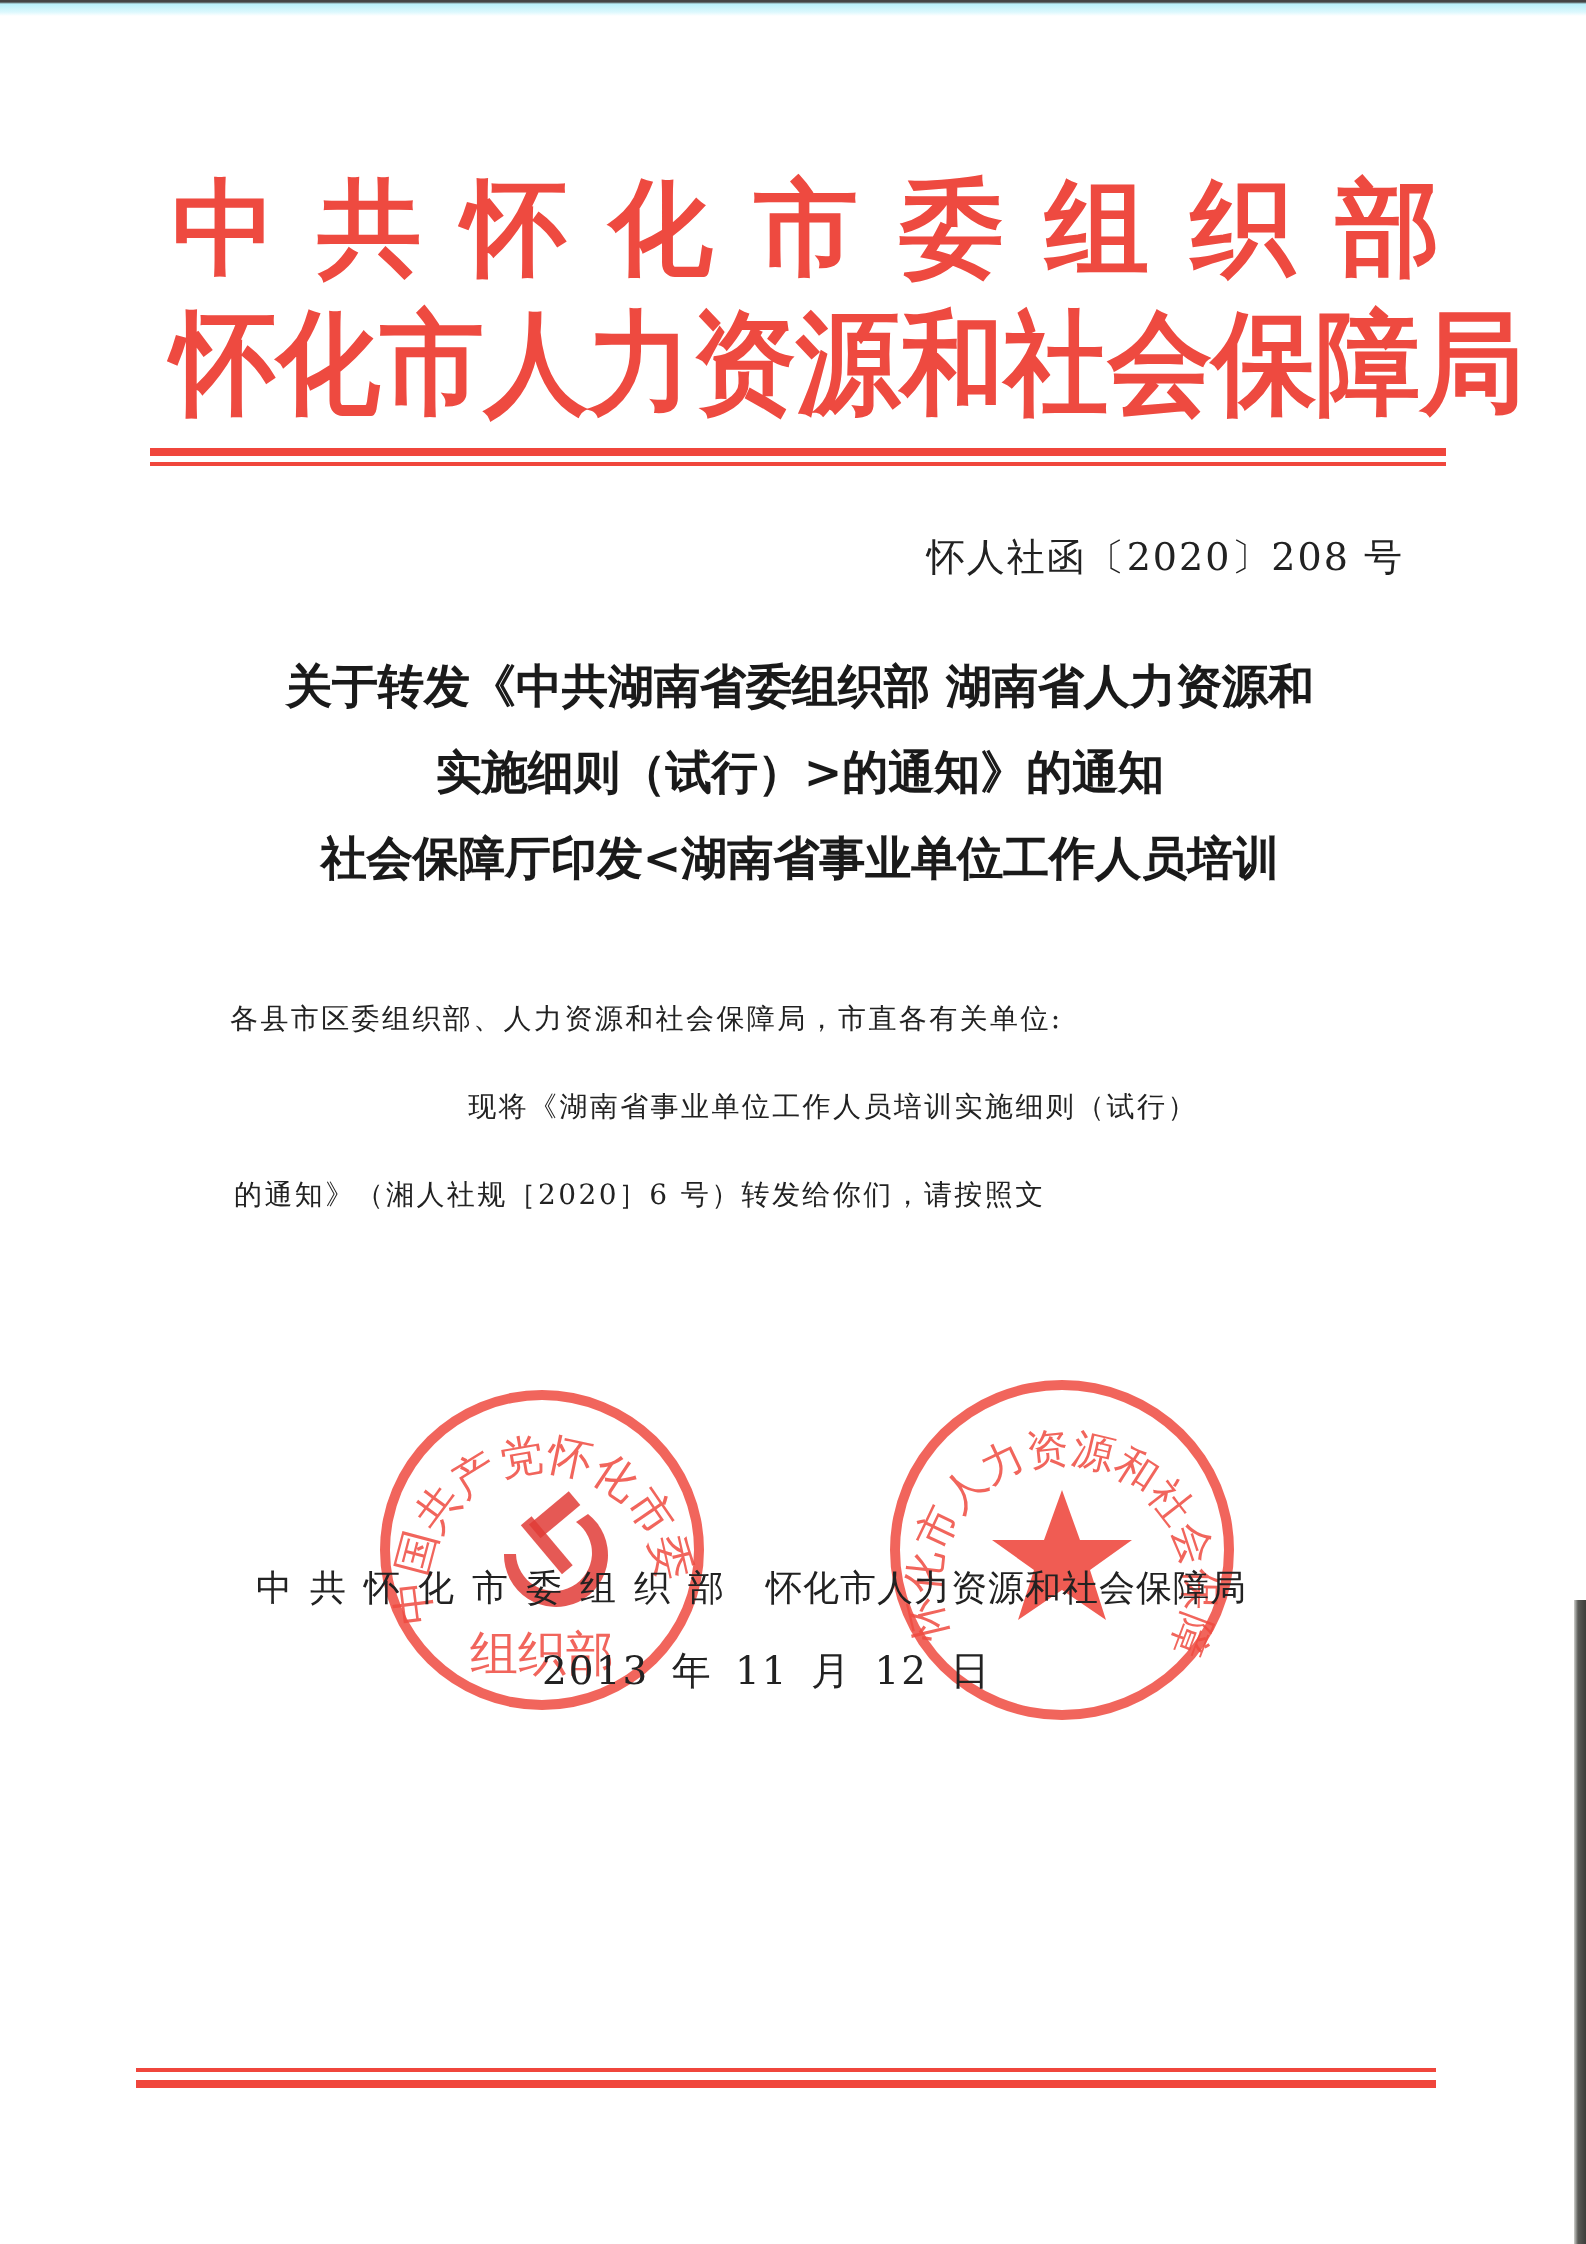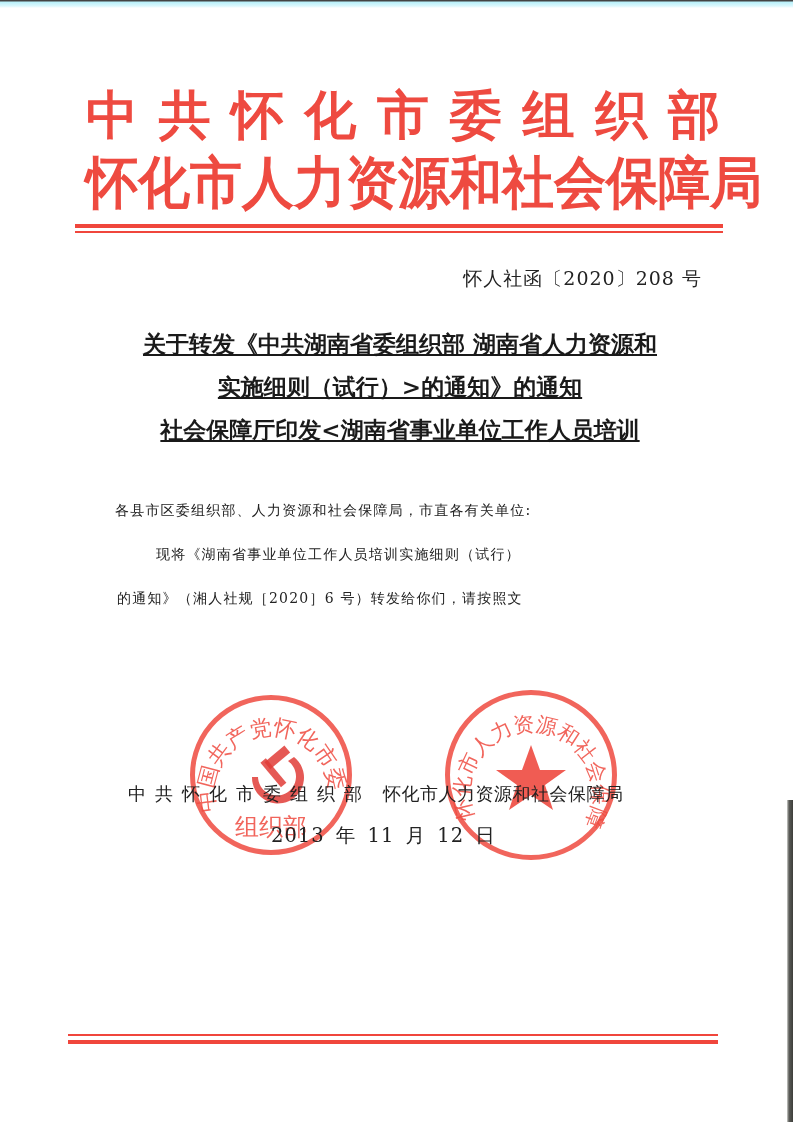--- a/index.html
+++ b/index.html
@@ -79,35 +79,35 @@
       position: absolute;
       left: 100px;
       top: 322px;
       width: 600px;
       text-align: center;
       font-size: 23px;
       font-weight: bold;
       color: #1a1a1a;
       line-height: 43px;
     }
-    .title div { white-space: nowrap; text-decoration: underline; }
+    .title div { white-space: nowrap; }
     .body-text {
       position: absolute;
       left: 117px;
       top: 488px;
       width: 560px;
       font-size: 14px;
       color: #222;
       line-height: 44px;
       letter-spacing: 1.2px;
     }
     .body-text .para {
       white-space: nowrap;
     }
-    .indent { padding-left: 39px; }
+    .indent { padding-left: 39px; text-align: center; }
     .stamp {
       position: absolute;
       border-radius: 50%;
       box-sizing: border-box;
     }
     .stamp-org {
       left: 190px; top: 695px;
       width: 162px; height: 160px;
       border: 5px solid rgba(238, 74, 64, 0.85);
     }

